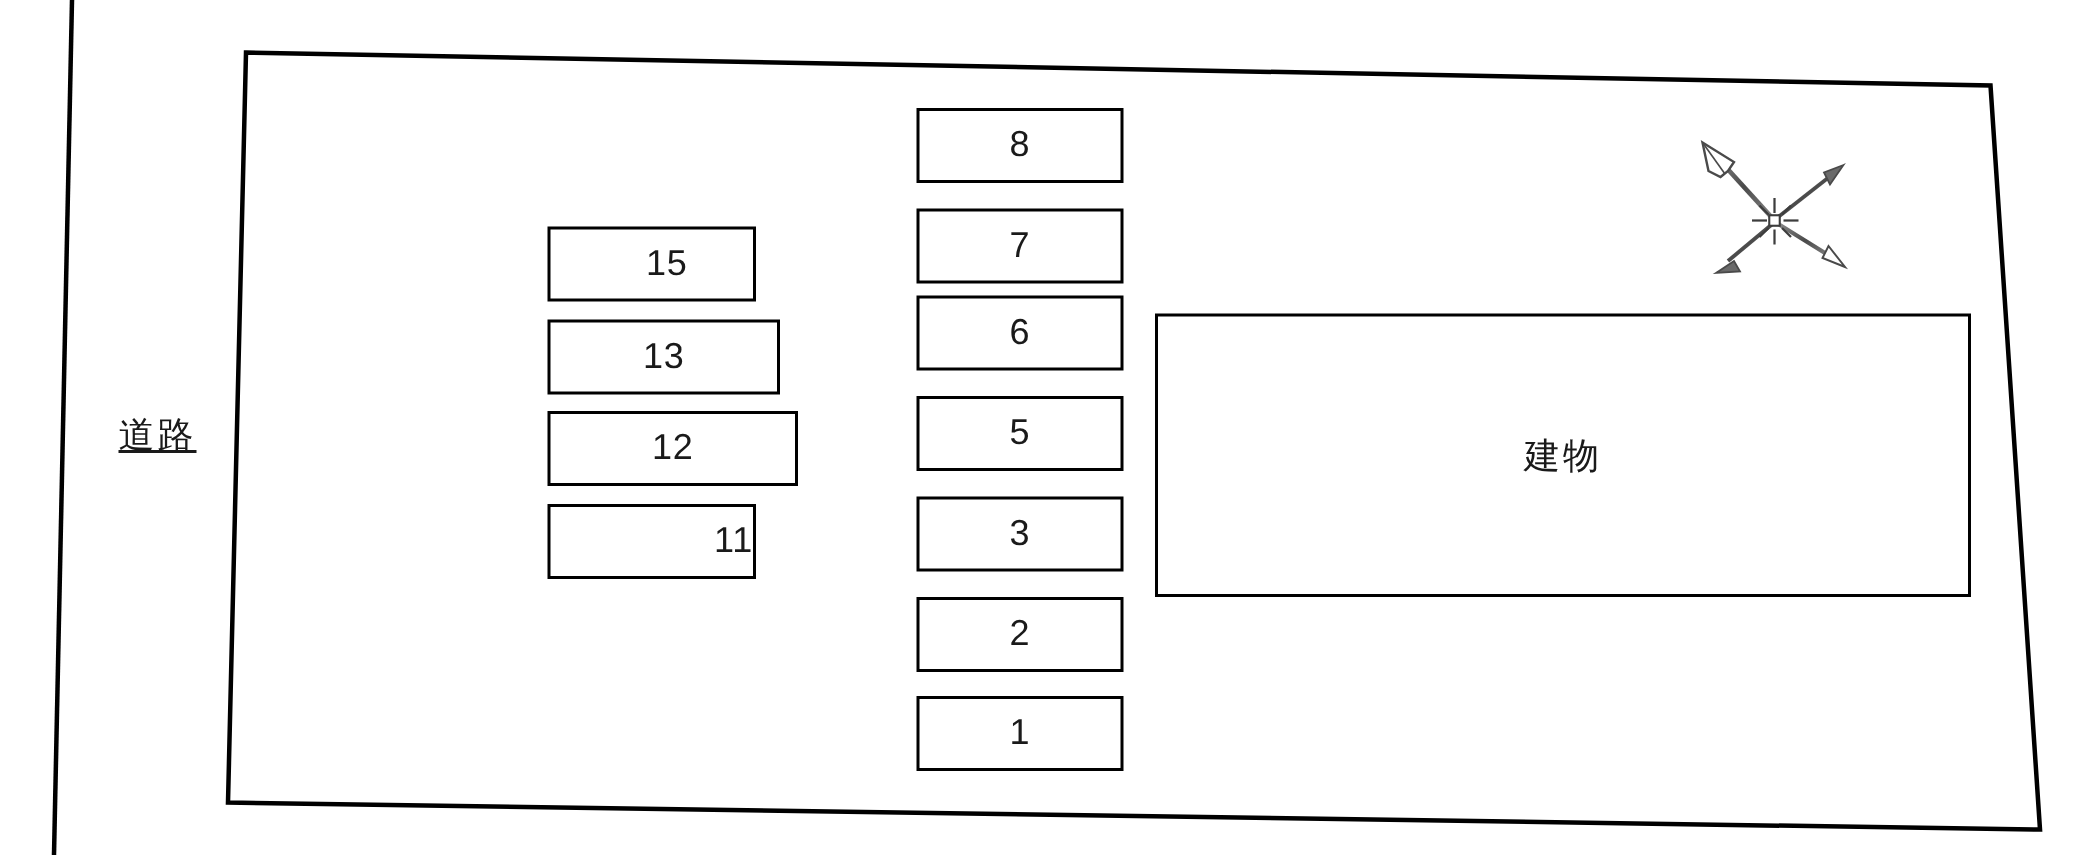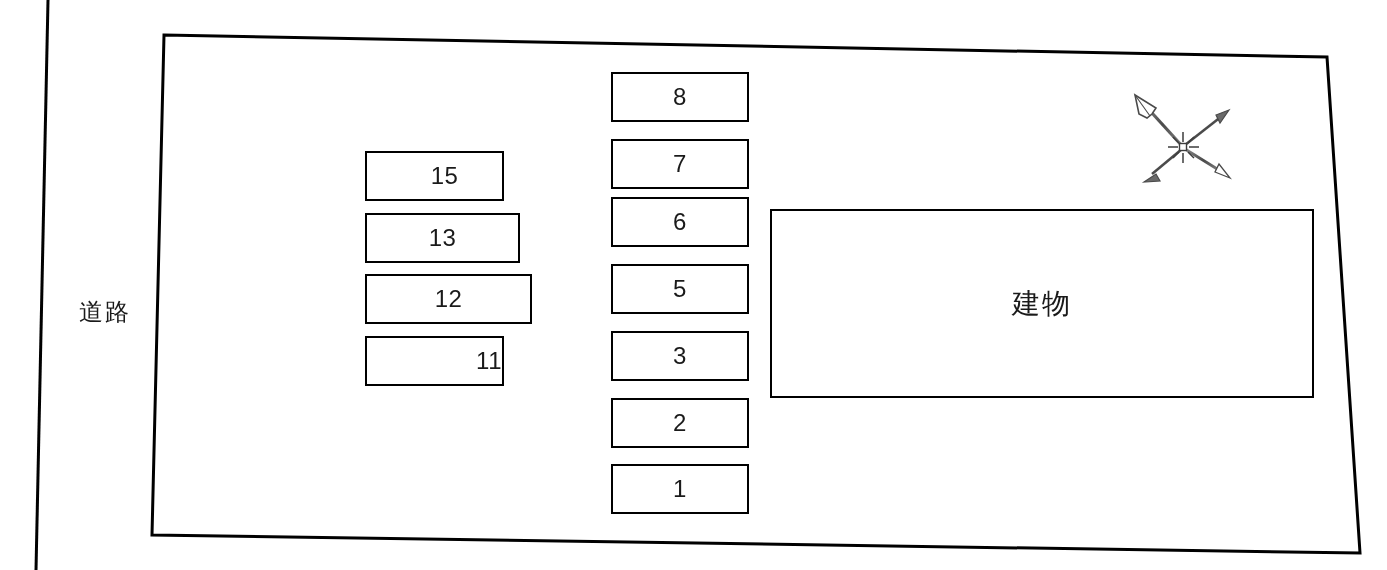--- a/index.html
+++ b/index.html
@@ -56,21 +56,21 @@
   #building {
     position: absolute;
     box-sizing: border-box;
     border: 2.5px solid #000000;
     background: #ffffff;
     display: flex;
     align-items: center;
     justify-content: center;
   }
   #building-label {
-    font-size: 28px;
+    font-size: 24px;
     color: #1a1a1a;
     letter-spacing: 2px;
   }
 
   
   #road-label {
     position: absolute;
     font-size: 24px;
     color: #1a1a1a;
     letter-spacing: 2px;
@@ -92,21 +92,21 @@
 
   <svg id="site-svg" viewBox="0 0 1387 570">
 
     <line id="road-line" x1="48" y1="0" x2="36" y2="570" stroke="#000000" stroke-width="3" stroke-linecap="square"></line>
 
     <polygon id="lot-outline" points="164,35 1327,57 1360,553 152,535" fill="none" stroke="#000000" stroke-width="3" stroke-linejoin="miter"></polygon>
   </svg>
 
   <div class="overlay">
 
-    <div id="road-label" style="left: 105px; top: 312px; transform: translate(-50%, -50%);">道路</div>
+    <div id="road-label" style="left: 105px; top: 290px; transform: translate(-50%, -50%); text-decoration: underline;">道路</div>
 
     <div id="building" style="left: 770px; top: 209px; width: 544px; height: 189px;">
       <span id="building-label">建物</span>
     </div>
 
     <div class="stall" style="left: 365px; top: 151px; width: 139px; height: 50px; padding-left: 20px;">
       <span class="stall-label">15</span>
     </div>
     <div class="stall" style="left: 365px; top: 213px; width: 155px; height: 50px;">
       <span class="stall-label">13</span>

